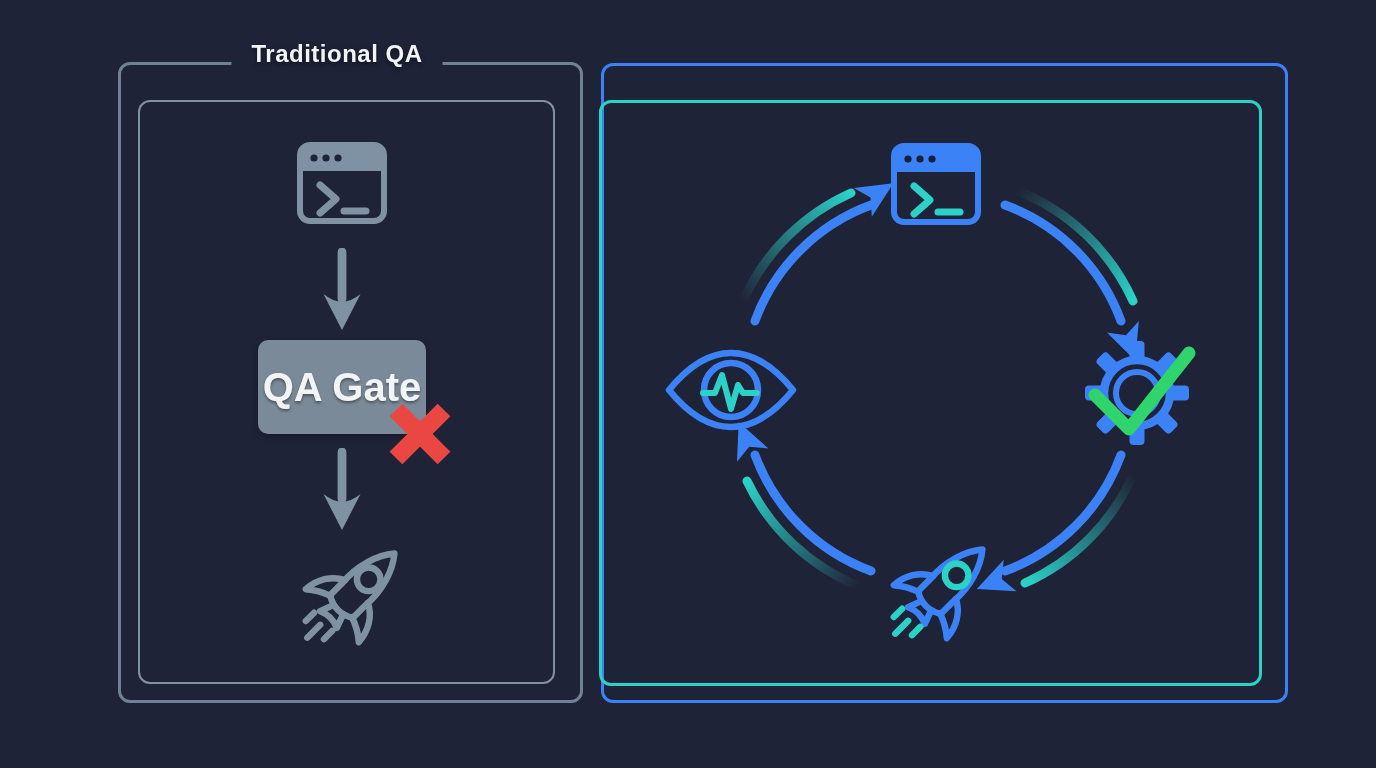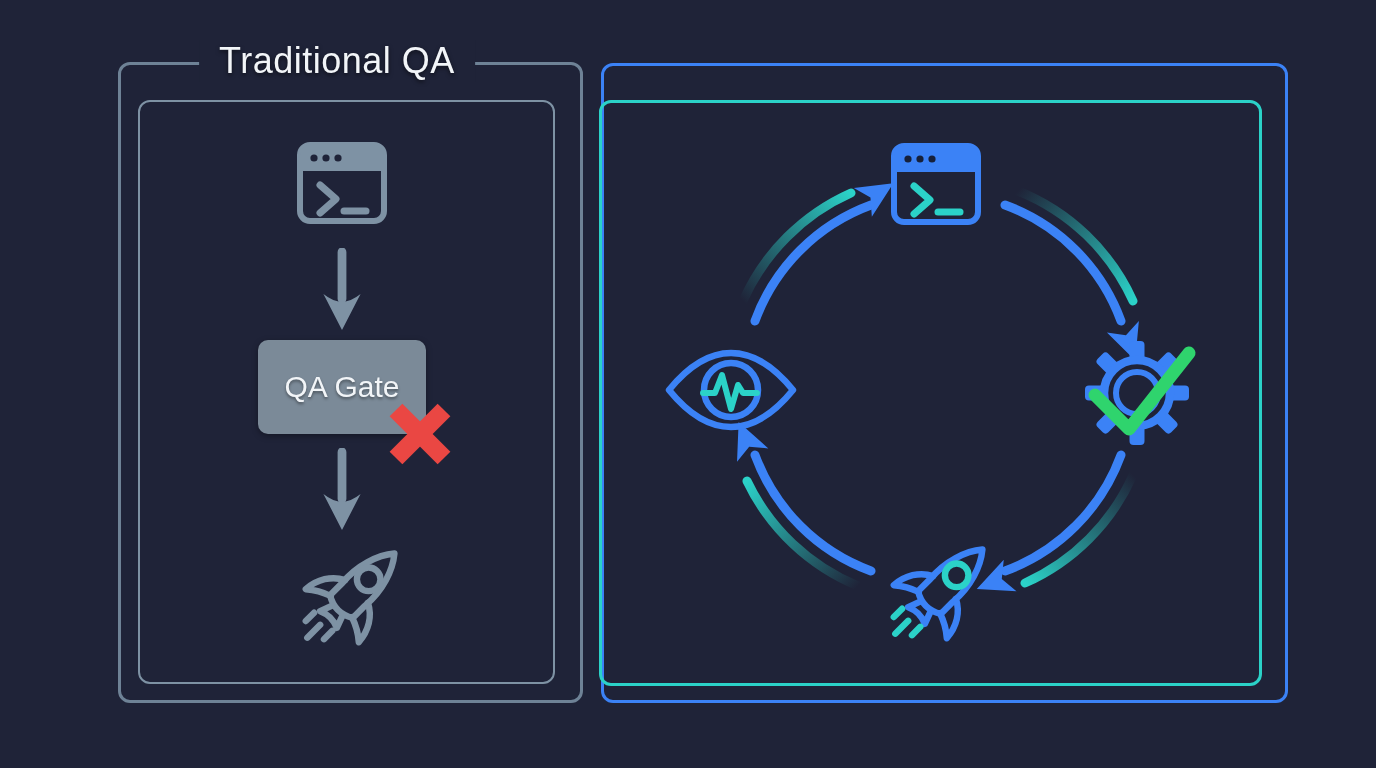--- a/index.html
+++ b/index.html
@@ -8,35 +8,35 @@
     background:var(--bg);
     font-family:"Liberation Sans", sans-serif;
   }
   .frame{position:absolute;border-radius:12px;}
   .frame-outer-left{left:118px;top:62px;width:459px;height:635px;border:3px solid var(--slate-frame);}
   .frame-inner-left{left:138px;top:100px;width:413px;height:580px;border:2px solid var(--slate-frame2);}
   .frame-outer-right{left:601px;top:63px;width:681px;height:634px;border:3px solid var(--blue);}
   .frame-inner-right{left:599px;top:100px;width:657px;height:580px;border:3px solid var(--teal);}
   .panel-title{
     position:absolute;top:40px;transform:translateX(-50%);
-    font-size:36px;font-weight:normal;color:var(--text);
+    font-size:24px;font-weight:bold;color:var(--text);
     background:var(--bg);padding:0 20px;white-space:nowrap;z-index:5;
     text-shadow:0 2px 4px rgba(0,0,0,.55);letter-spacing:.5px;
   }
   .title-left{left:337px;}
   .title-right{left:943px;}
   .abs{position:absolute;}
   .qa-box{
     position:absolute;left:258px;top:340px;width:168px;height:94px;
     background:var(--slate-box);border-radius:10px;
     display:flex;align-items:center;justify-content:center;z-index:2;
     box-shadow:0 2px 6px rgba(0,0,0,.35);
   }
   .qa-box span{
-    font-size:30px;font-weight:normal;color:var(--text);
+    font-size:40px;font-weight:bold;color:var(--text);
     text-shadow:0 2px 3px rgba(0,0,0,.4);
   }
   svg{display:block;}
 </style>
 </head>
 <body>
 
 <div id="stage">
 
   <div class="frame frame-outer-left"></div>

